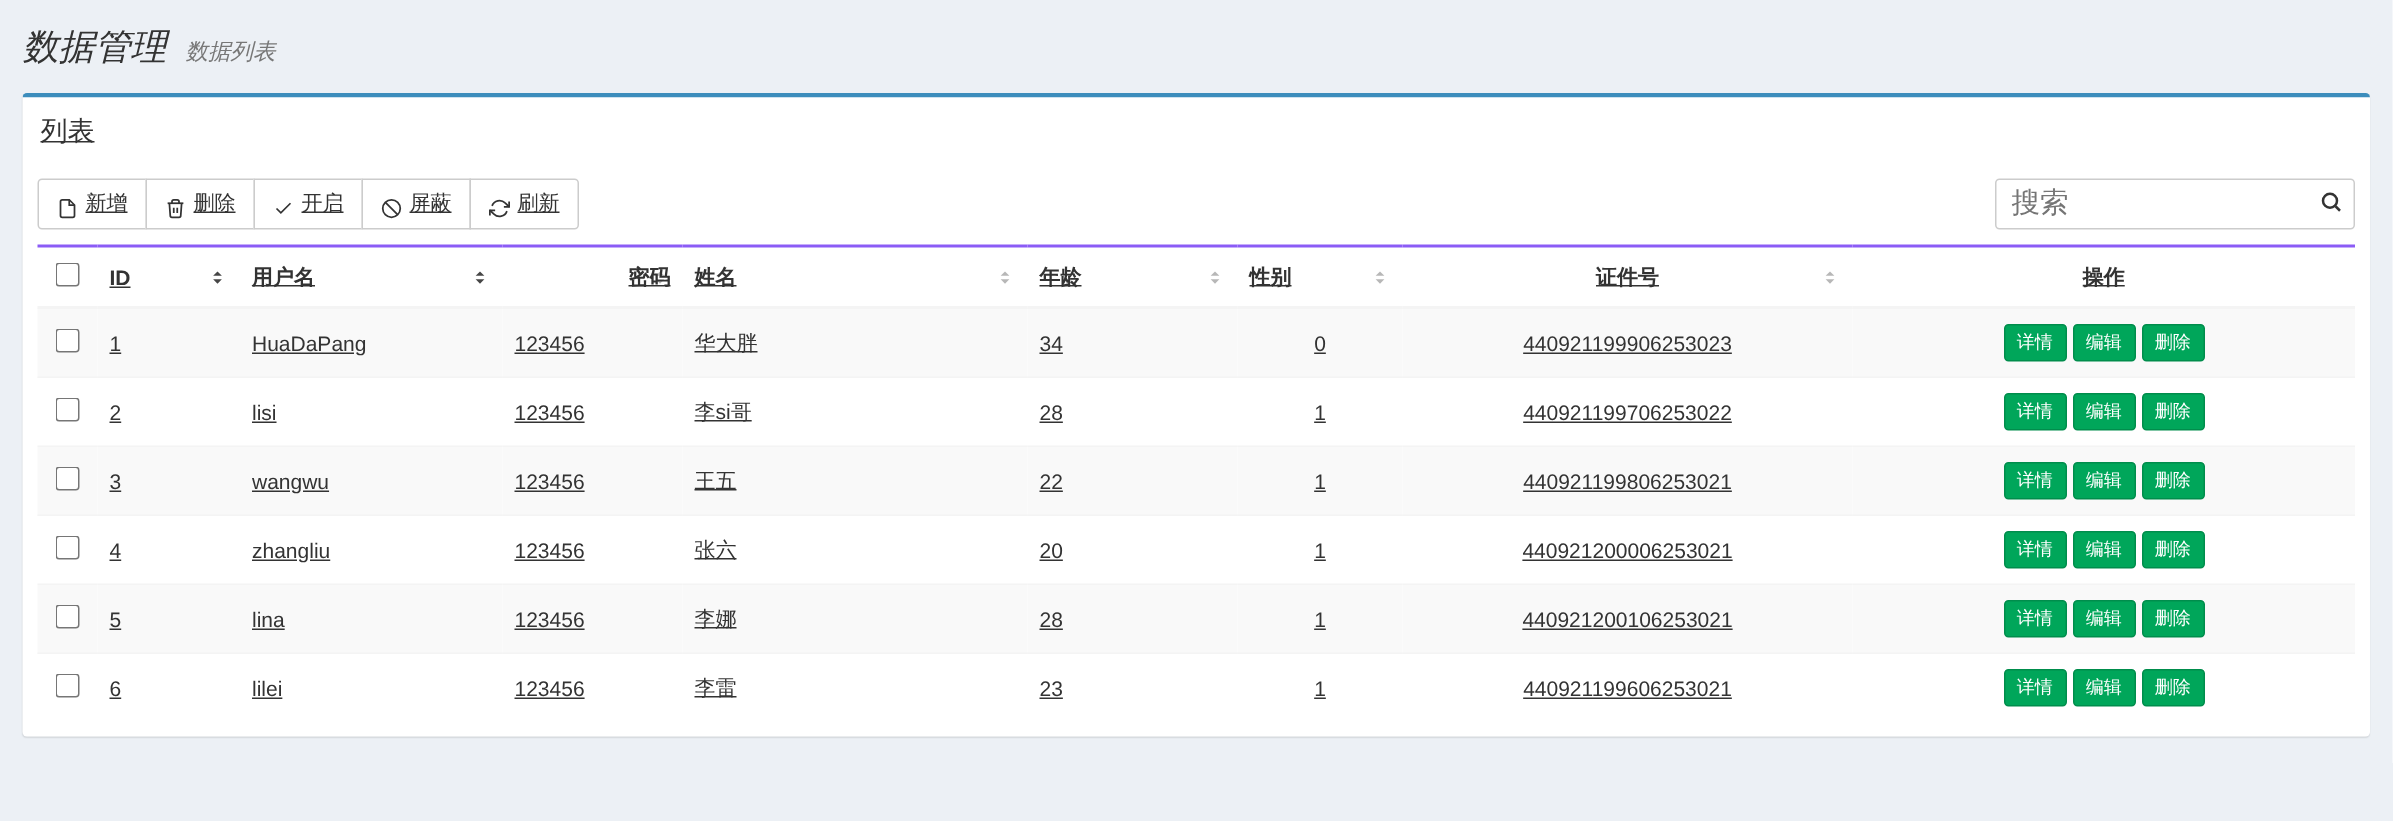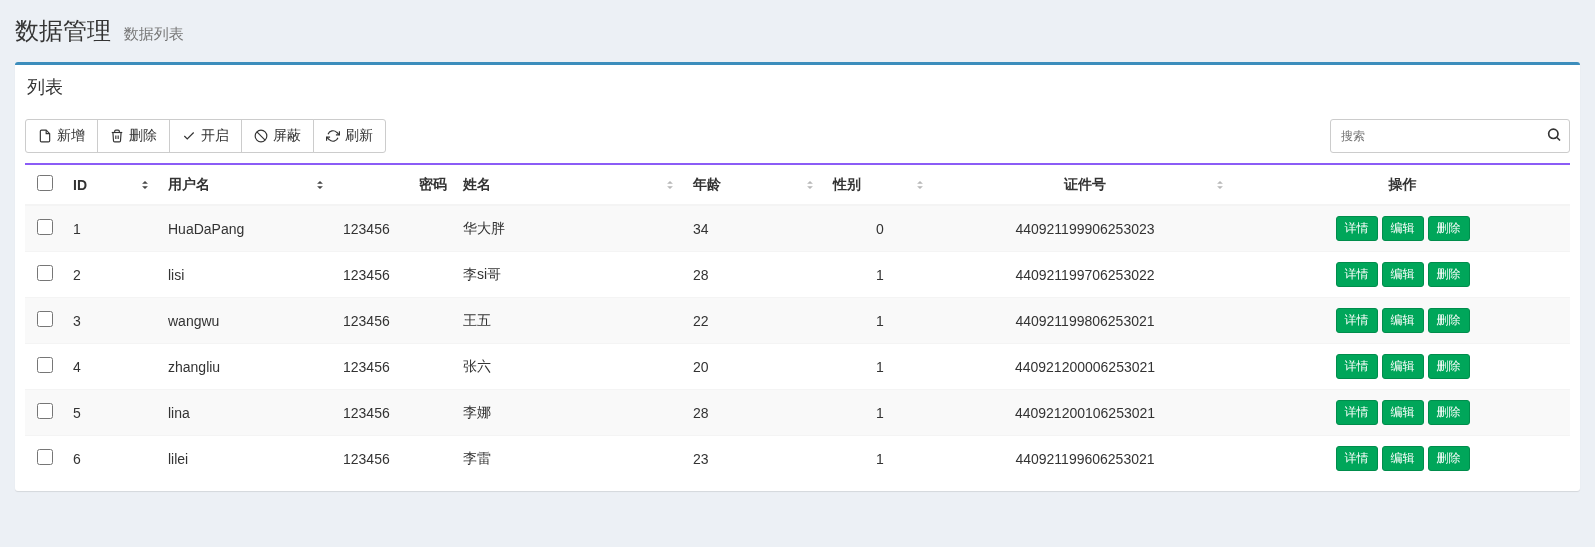--- a/index.html
+++ b/index.html
@@ -1,41 +1,41 @@
 <!DOCTYPE html>
 <html><head>
 <meta charset="utf-8">
 <style>
 * { margin: 0; padding: 0; box-sizing: border-box; }
 body { font-family: "Helvetica Neue", Helvetica, "Microsoft YaHei", Arial, sans-serif; font-size: 14px; color: #333; background: #ecf0f5; }
 
-.content-header { padding: 15px; position: relative; }
+.content-header { padding: 15px; position: relative; font-style: italic; }
 .content-header h1 { font-size: 24px; font-weight: 500; color: #333; display: inline-block; }
 .content-header h1 small { font-size: 15px; color: #777; font-weight: 400; margin-left: 6px; }
 .breadcrumb { position: absolute; right: 15px; top: 18px; font-size: 13px; color: #444; }
 .breadcrumb span { color: #444; }
 .breadcrumb .sep { color: #ccc; margin: 0 6px; }
 .breadcrumb .active { color: #777; }
 .breadcrumb svg { vertical-align: -2px; margin-right: 4px; }
 
-.box { background: #fff; margin: 0 15px 15px 15px; border-top: 3px solid #3c8dbc; border-radius: 3px; box-shadow: 0 1px 1px rgba(0,0,0,.1); }
+.box { background: #fff; margin: 0 15px 15px 15px; border-top: 3px solid #3c8dbc; border-radius: 3px; box-shadow: 0 1px 1px rgba(0,0,0,.1); text-decoration: underline; }
 .box-header { padding: 10px 12px; border-bottom: 0; }
 .box-header h3 { font-size: 18px; font-weight: 500; color: #333; }
 .box-body { padding: 10px; }
 
 .toolbar-row { display: flex; justify-content: space-between; align-items: center; margin-bottom: 10px; }
 .btn-group { display: flex; }
 .btn { display: inline-flex; align-items: center; gap: 5px; padding: 6px 12px; font-size: 14px; line-height: 1.4; border: 1px solid #ccc; background: #fff; color: #333; cursor: pointer; border-radius: 3px; }
-.btn-group .btn { border-radius: 0; margin-left: -1px; }
+.btn-group .btn { border-radius: 0; margin-left: -1px; align-items: flex-end; }
 .btn-group .btn:first-child { border-top-left-radius: 3px; border-bottom-left-radius: 3px; margin-left: 0; }
 .btn-group .btn:last-child { border-top-right-radius: 3px; border-bottom-right-radius: 3px; }
 .btn svg { width: 14px; height: 14px; stroke: #333; }
 
 .search-wrap { position: relative; width: 240px; }
-.search-wrap input { width: 100%; padding: 6px 32px 6px 10px; border: 1px solid #ccc; border-radius: 3px; font-size: 12px; height:34px; }
+.search-wrap input { width: 100%; padding: 6px 32px 6px 10px; border: 1px solid #ccc; border-radius: 3px; font-size: 19px; height:34px; }
 .search-wrap .search-btn { position: absolute; right: 4px; top: 50%; transform: translateY(-50%); background: none; border: none; cursor: pointer; padding: 4px; }
 
 table { width: 100%; border-collapse: collapse; }
 th, td { padding: 10px 8px; border-top: 1px solid #f4f4f4; vertical-align: middle; text-align: left;}
 thead th { border-bottom: 2px solid #f4f4f4; border-top: 2px solid #8b5cf6; font-weight: 700; position: relative; }
 tbody tr:nth-child(odd) td { background: #f9f9f9; }
 
 .th-checkbox { width: 40px; text-align: center; }
 .th-id { width: 95px; }
 .th-username { width: 175px; }

